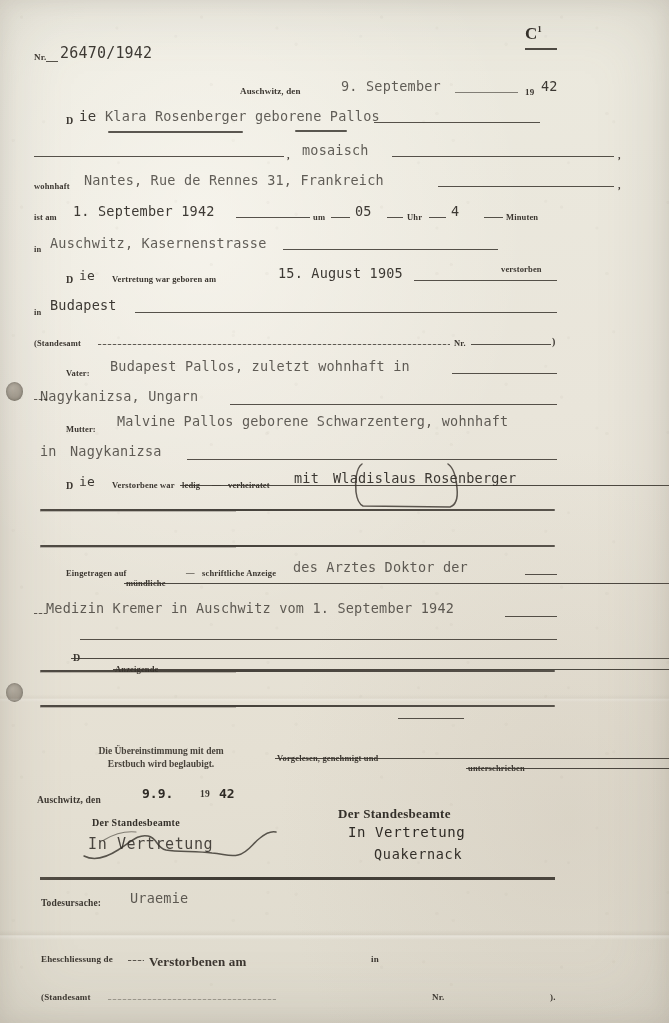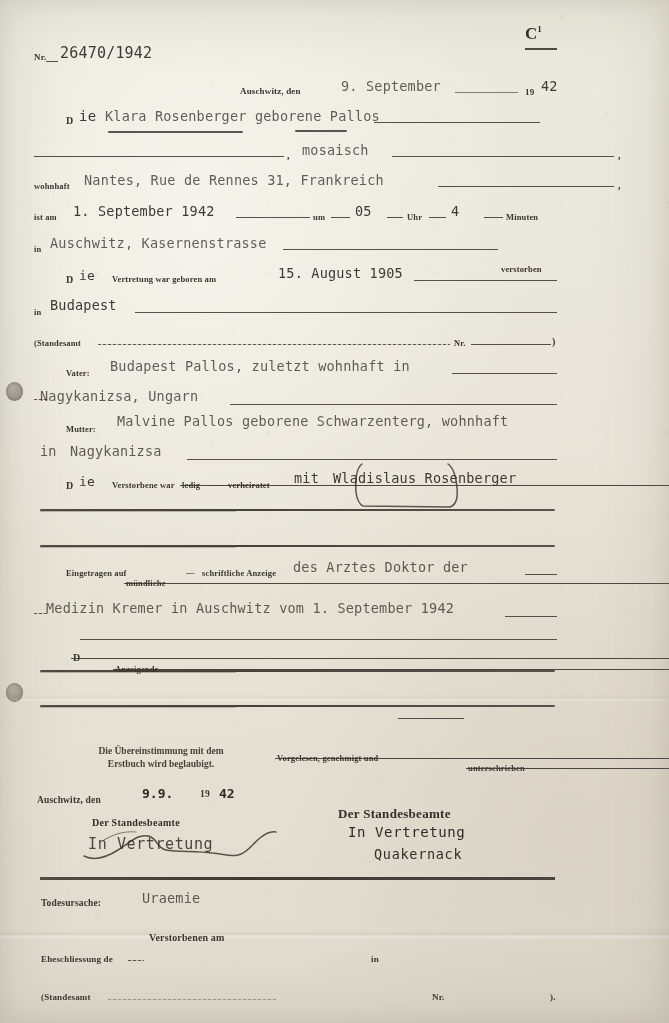--- a/index.html
+++ b/index.html
@@ -340,28 +340,28 @@
     <path d="M26 14 C36 8, 48 5, 58 6" fill="none" stroke="#2f2b25" stroke-width="1.2" stroke-linecap="round" opacity=".55"></path>
   </svg>
 
   <div class="sig-printed abs" style="left:338px; top:806px;">Der Standesbeamte</div>
   <div class="sig-typed abs" style="left:348px; top:824px;">In Vertretung</div>
   <div class="sig-stamp abs" style="left:374px; top:846px; font-family:'DejaVu Sans Mono',monospace; font-weight:normal; font-size:13.5px; letter-spacing:.7px;">Quakernack</div>
 
   <div class="divider" style="left:40px; top:877px; width:515px;"></div>
 
   <div class="printed abs" style="left:41px; top:898px; font-size:9.5px;">Todesursache:</div>
-  <div class="typed abs faint" style="left:130px; top:890px;margin-left:12px;">Uraemie</div>
+  <div class="typed abs faint" style="left:130px; top:890px;">Uraemie</div>
 
   <div class="crease2"></div>
   <div class="crease"></div>
 
   <div class="printed abs" style="left:41px; top:954px; font-size:9px;">Eheschliessung de</div>
   <div class="rule dotty abs" style="left:128px; top:960px; width:16px;"></div>
-  <div class="printed abs" style="left:149px; top:932px; font-size:10px;">Verstorbenen am</div>
+  <div class="printed abs" style="left:149px; top:954px; font-size:13px;">Verstorbenen am</div>
   <div class="printed abs" style="left:371px; top:954px; font-size:9px;">in</div>
 
   <div class="printed abs" style="left:41px; top:992px; font-size:9px;">(Standesamt</div>
   <div class="rule dotty abs" style="left:108px; top:999px; width:168px; opacity:.4;"></div>
   <div class="printed abs" style="left:432px; top:992px; font-size:9px;">Nr.</div>
   <div class="printed abs" style="left:550px; top:992px; font-size:9px;">).</div>
 
   <div class="vignette"></div>
 </div>
 

